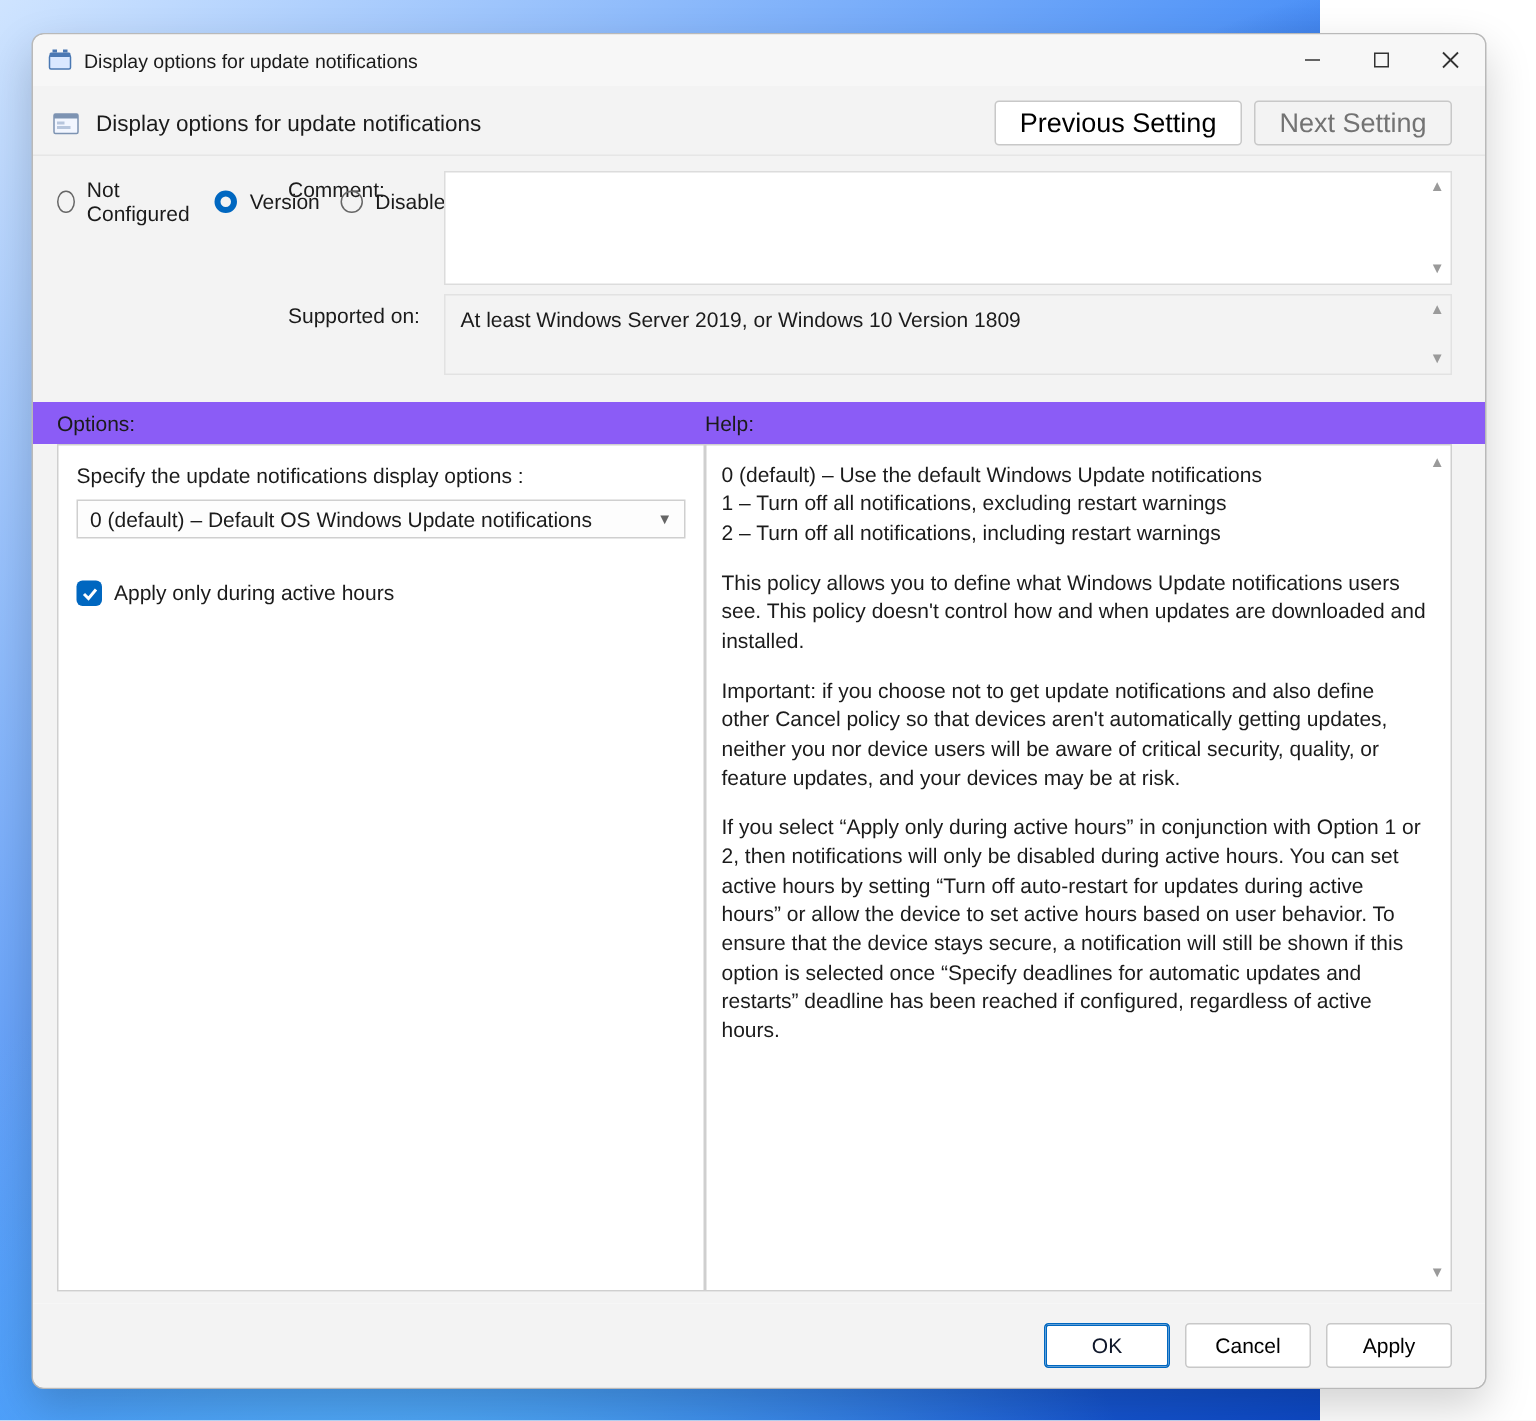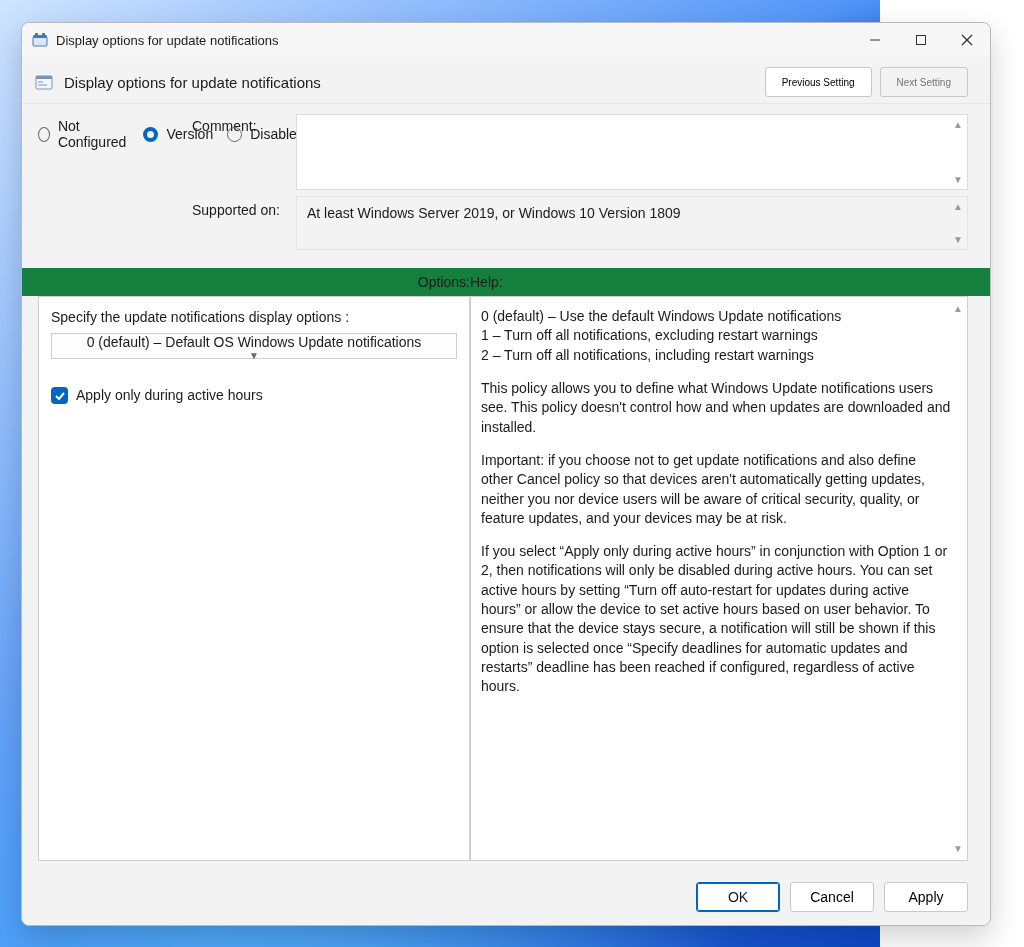--- a/index.html
+++ b/index.html
@@ -78,21 +78,21 @@
   .header-title {
     flex: 1;
     font-size: 15px;
   }
   .nav-btn {
     height: 30px;
     padding: 0 16px;
     border: 1px solid #c8c8c8;
     background: #fff;
     border-radius: 3px;
-    font-size: 10px;
+    font-size: 18px;
     margin-left: 8px;
     cursor: pointer;
   }
   .nav-btn.disabled { color: #737373; background:#f3f3f3; }
   .config-area {
     background:#f3f3f3;
     padding: 10px 22px 18px 16px;
     display: grid;
     grid-template-columns: 150px 100px 1fr;
     column-gap: 4px;
@@ -123,38 +123,38 @@
   .scroll-arrow { position:absolute; right:4px; color:#9a9a9a; font-size:10px; }
   .scroll-arrow.up { top:4px; }
   .scroll-arrow.down { bottom:4px; }
   .lbl-supported { grid-column:2; grid-row:3; padding-top:6px; white-space:nowrap; }
   .supported-box {
     grid-column:3; grid-row:3;
     background:#f3f3f3; border:1px solid #e2e2e2; height:54px;
     padding:8px 10px; position:relative; box-sizing:border-box;
   }
   .section-labels {
-    display:flex; padding: 6px 22px 6px 16px; background:#15803d;text-align:right;
+    display:flex; padding: 6px 22px 6px 16px; background:#8b5cf6;
   }
   .section-labels .left { width: 432px; }
   .panes {
     flex:1; display:flex; gap:0; padding: 0 22px 8px 16px; background:#f3f3f3;
     min-height:0;
   }
   .pane {
     background:#fff; border:1px solid #cfcfcf; flex:1; position:relative;
     box-sizing:border-box;
   }
   .options-pane { width:432px; flex:none; padding:12px; }
   .help-pane { padding:10px 16px 10px 10px; overflow:hidden; }
   .opt-label { margin-bottom:8px; }
   .select {
     width:100%; height:26px; border:1px solid #cfcfcf; background:#fdfdfd;
     display:flex; align-items:center; padding:0 8px; box-sizing:border-box;
-    justify-content:space-between; font-size:14px;flex-direction:column;
+    justify-content:space-between; font-size:14px;
   }
   .chev { font-size:10px; color:#666; }
   .chk-row { display:flex; align-items:flex-start; gap:8px; margin-top:28px; }
   .chk {
     width:17px; height:17px; border-radius:4px; background:#0067c0;
     display:flex; align-items:center; justify-content:center;
   }
   .help-text { line-height:1.38; font-size:14px; }
   .help-text p { margin:0 0 14px 0; }
   .help-scroll { position:absolute; right:4px; color:#9a9a9a; font-size:10px;}

